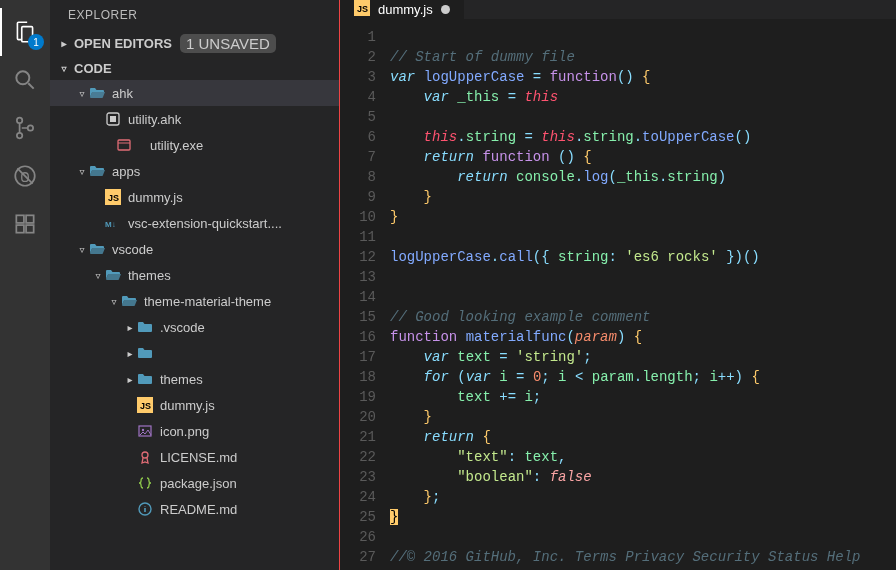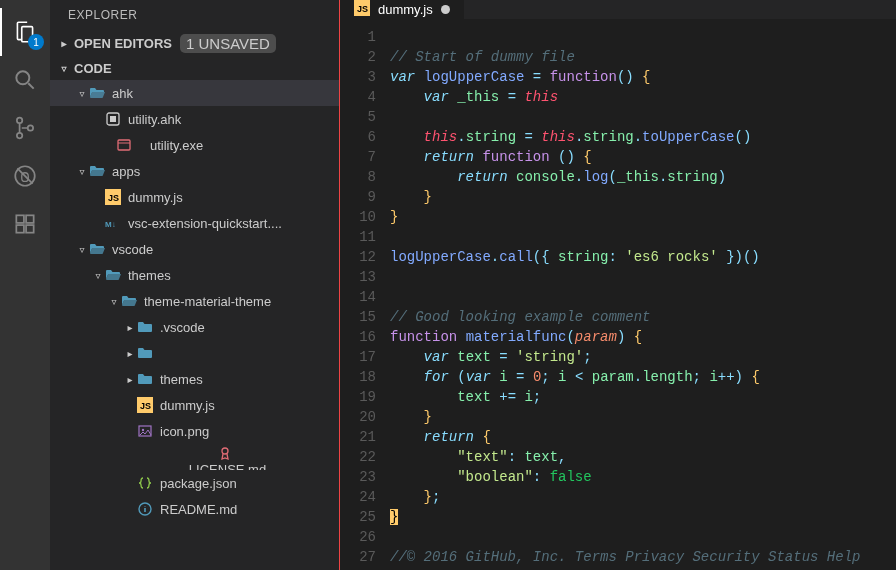--- a/index.html
+++ b/index.html
@@ -98,21 +98,21 @@
 .code { padding: 8px 0; white-space: pre; color: #d6d6d6; }
 .c-comment { color: #546e7a; font-style: italic; }
 .c-kw { color: #c792ea; }
 .c-kw2 { color: #89ddff; font-style: italic; }
 .c-fn { color: #82aaff; }
 .c-var { color: #86efac; }
 .c-this { color: #ff5370; font-style: italic; }
 .c-str { color: #c3e88d; }
 .c-num { color: #f78c6c; }
 .c-op { color: #89ddff; }
-.c-bool { color: #22c55e; }
+.c-bool { color: #fca5a5; font-style: italic; }
 .c-prop { color: #ffcb6b; }
 .c-punc { color: #89ddff; }
 .c-param { color: #f78c6c; font-style: italic; }
 .cursor-box { background: #ffcb6b; color: #000; }
 </style>
 </head>
 <body>
 
 <div class="root">
 
@@ -295,21 +295,21 @@
           <span class="chev"></span>
           <span class="ico">
             <svg viewBox="0 0 16 16">
               <rect x="2" y="3" width="12" height="10" fill="none" stroke="#a074c4" stroke-width="1.2"></rect>
               <circle cx="6" cy="7" r="1.2" fill="#a074c4"></circle>
               <path d="M3 12l3-3 2 2 3-4 3 5" stroke="#a074c4" fill="none"></path>
             </svg>
           </span>
           <span class="lbl">icon.png</span>
         </div>
-        <div class="tree-row" style="padding-left: 74px; flex-direction: column;">
+        <div class="tree-row" style="padding-left: 74px;">
           <span class="chev"></span>
           <span class="ico">
             <svg viewBox="0 0 16 16">
               <circle cx="8" cy="6" r="3" fill="none" stroke="#e06c75" stroke-width="1.3"></circle>
               <path d="M6 9l-1 5 3-1 3 1-1-5" fill="none" stroke="#e06c75" stroke-width="1.3"></path>
             </svg>
           </span>
           <span class="lbl">LICENSE.md</span>
         </div>
         <div class="tree-row" style="padding-left: 74px;">

